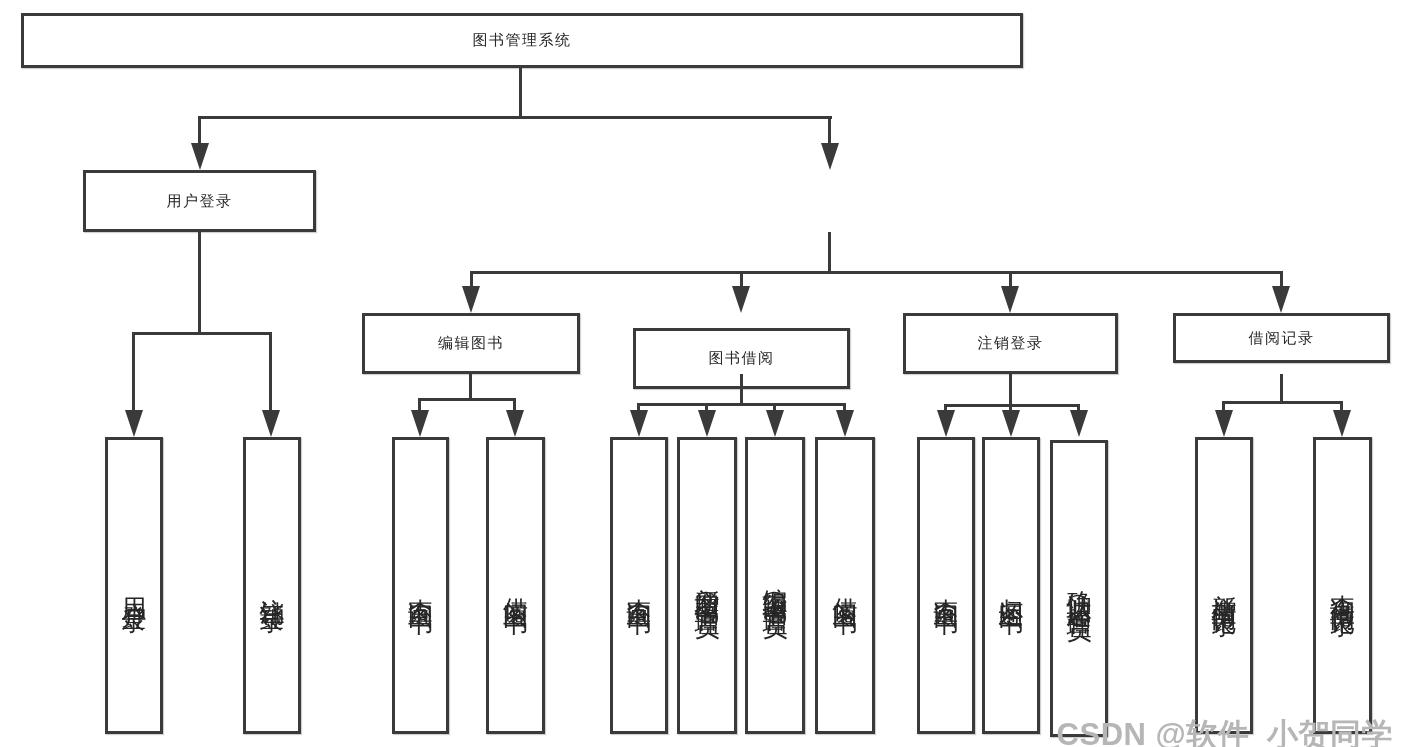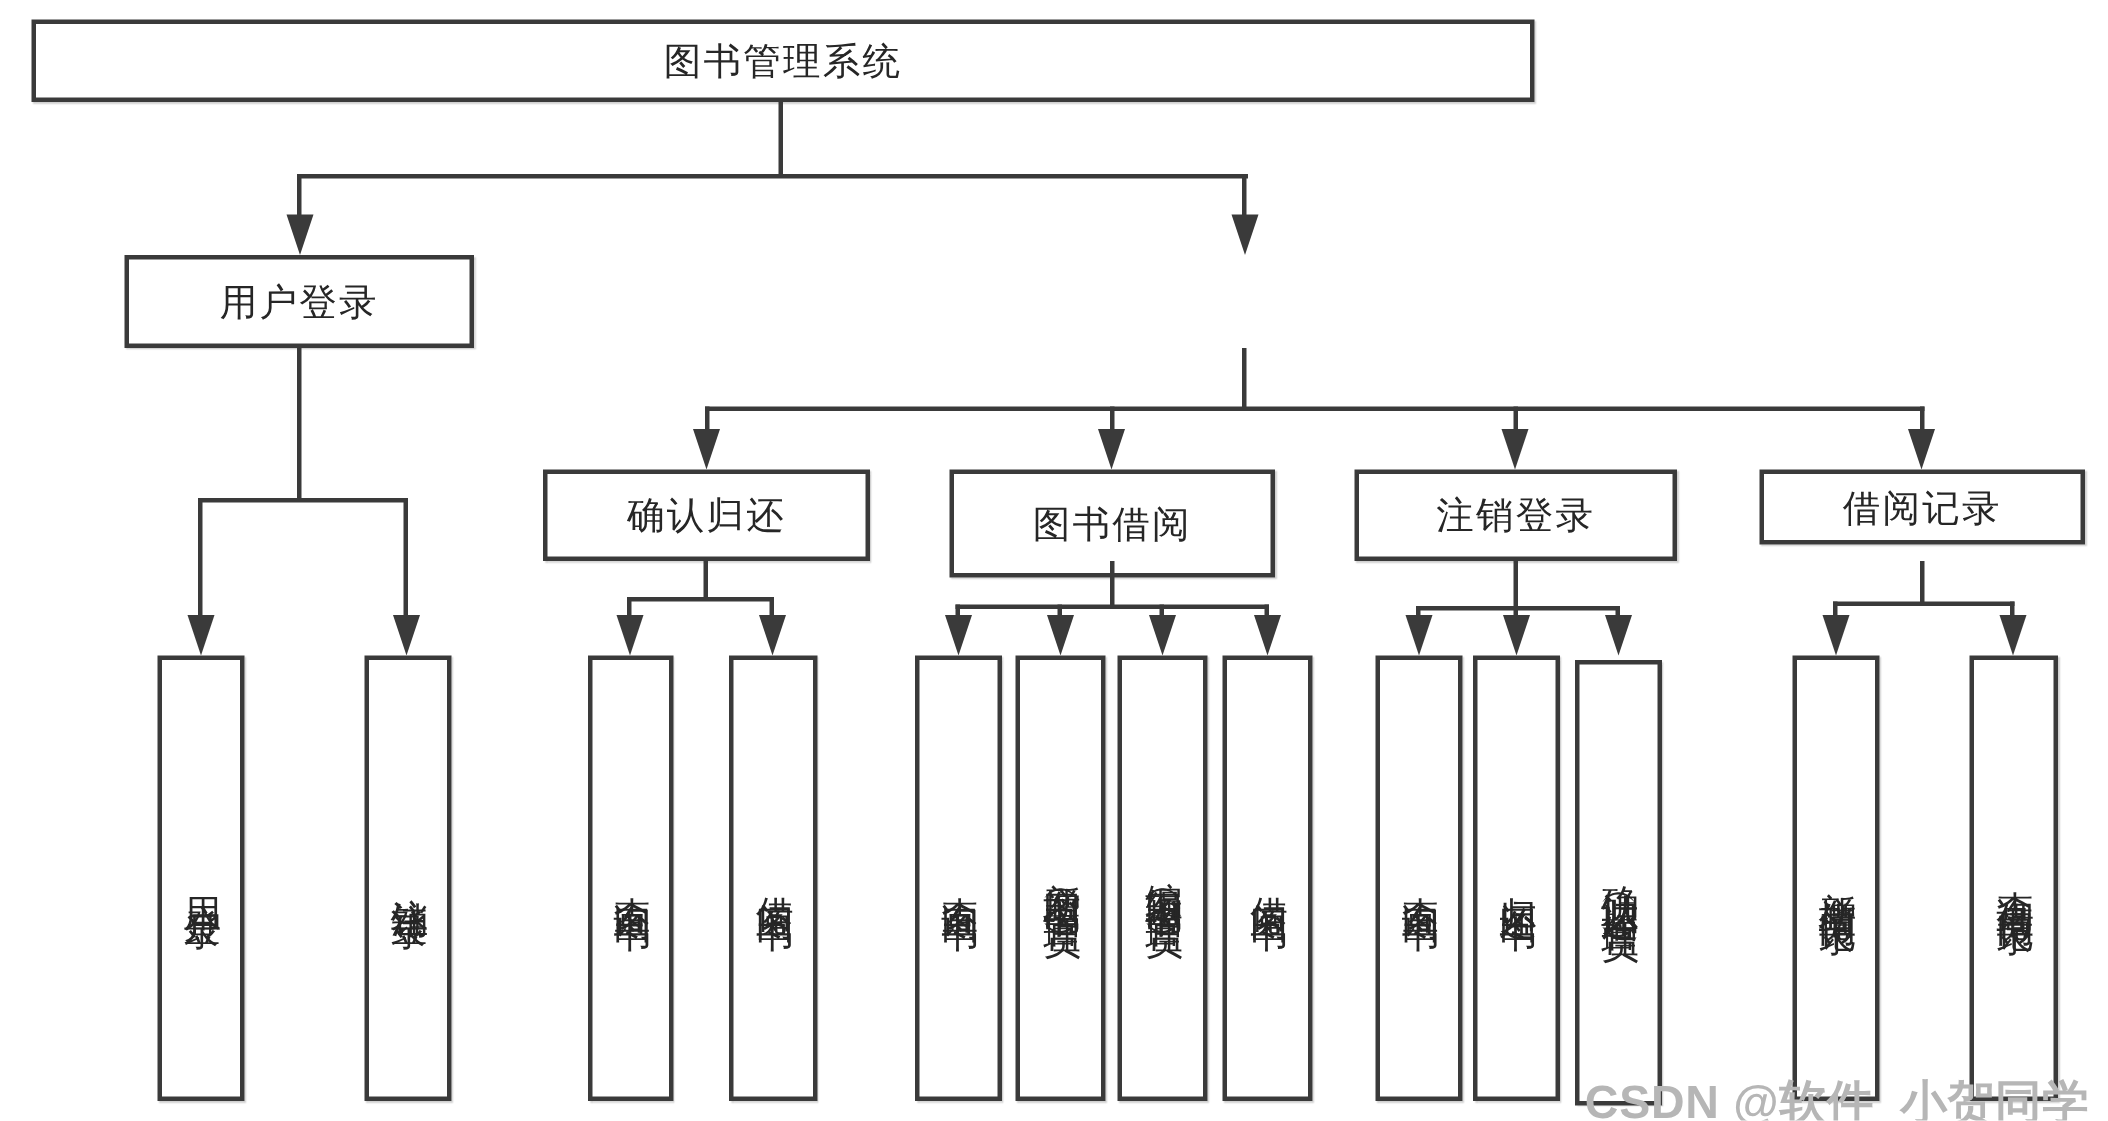--- a/index.html
+++ b/index.html
@@ -7,21 +7,21 @@
   html,body { width:1405px; height:747px; }
   body {
     background:var(--background);
     font-family:"Liberation Sans","DejaVu Sans",sans-serif;
     position:relative; overflow:hidden; color:var(--text);
   }
   .stage { position:absolute; inset:0; }
   .node {
     position:absolute; border:3px solid var(--line); background:#ffffff;
     display:flex; align-items:center; justify-content:center;
-    font-size:25px; letter-spacing:1.5px; color:var(--text);
+    font-size:15px; letter-spacing:1.5px; color:var(--text);
     box-shadow:1px 1px 1px rgba(0,0,0,0.18);
   }
   .leaf {
     writing-mode:vertical-rl; text-orientation:mixed;
     font-size:25px; letter-spacing:4px; line-height:1; padding:8px 0;
   }
   .vline { position:absolute; width:3px; background:var(--line); }
   .hline { position:absolute; height:3px; background:var(--line); }
   .arrow {
     position:absolute; width:0; height:0;
@@ -60,22 +60,22 @@
   <div class="hline" style="left:470px;top:271px;width:813px"></div>
   <div class="vline" style="left:470px;top:271px;height:17px"></div>
   <div class="vline" style="left:740px;top:271px;height:17px"></div>
   <div class="vline" style="left:1009px;top:271px;height:17px"></div>
   <div class="vline" style="left:1280px;top:271px;height:17px"></div>
   <div class="arrow" style="left:462px;top:286px"></div>
   <div class="arrow" style="left:732px;top:286px"></div>
   <div class="arrow" style="left:1001px;top:286px"></div>
   <div class="arrow" style="left:1272px;top:286px"></div>
 
-  <div class="node" style="left:362px;top:313px;width:218px;height:61px">确认归还</div>
-  <div class="node" style="left:633px;top:313px;width:217px;height:72px">图书借阅</div>
+  <div class="node" style="left:362px;top:313px;width:218px;height:61px">编辑图书</div>
+  <div class="node" style="left:633px;top:328px;width:217px;height:61px">图书借阅</div>
   <div class="node" style="left:903px;top:313px;width:215px;height:61px">注销登录</div>
   <div class="node" style="left:1173px;top:313px;width:217px;height:50px">借阅记录</div>
 
   <div class="vline" style="left:469px;top:374px;height:26px"></div>
   <div class="hline" style="left:418px;top:398px;width:98px"></div>
   <div class="vline" style="left:418px;top:398px;height:14px"></div>
   <div class="vline" style="left:513px;top:398px;height:14px"></div>
   <div class="arrow" style="left:411px;top:410px"></div>
   <div class="arrow" style="left:506px;top:410px"></div>
 

